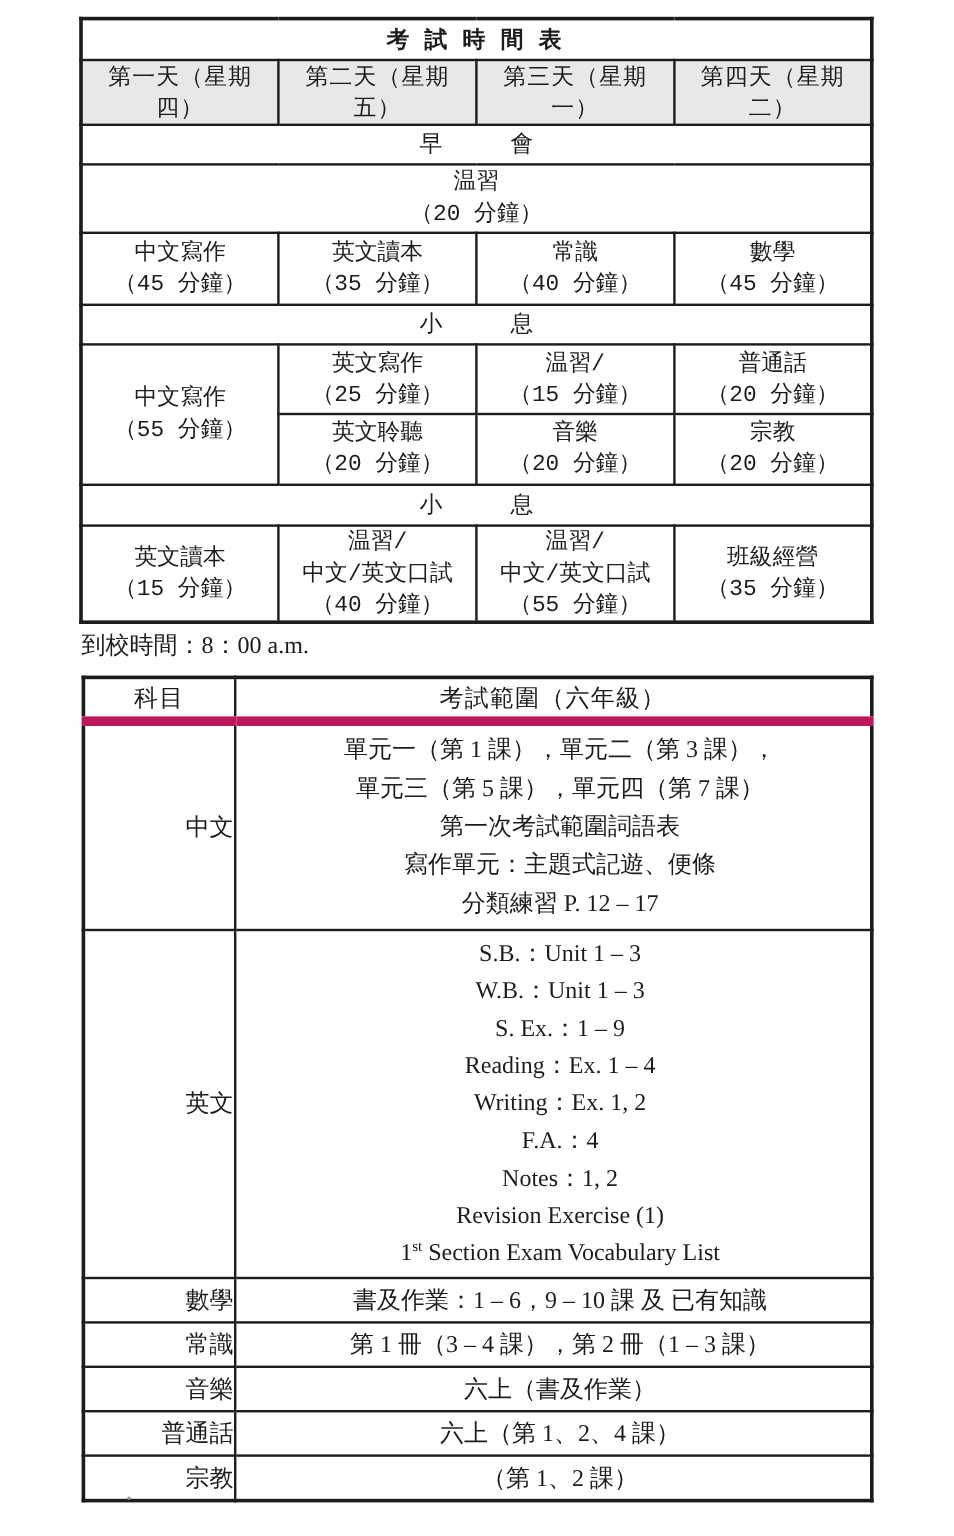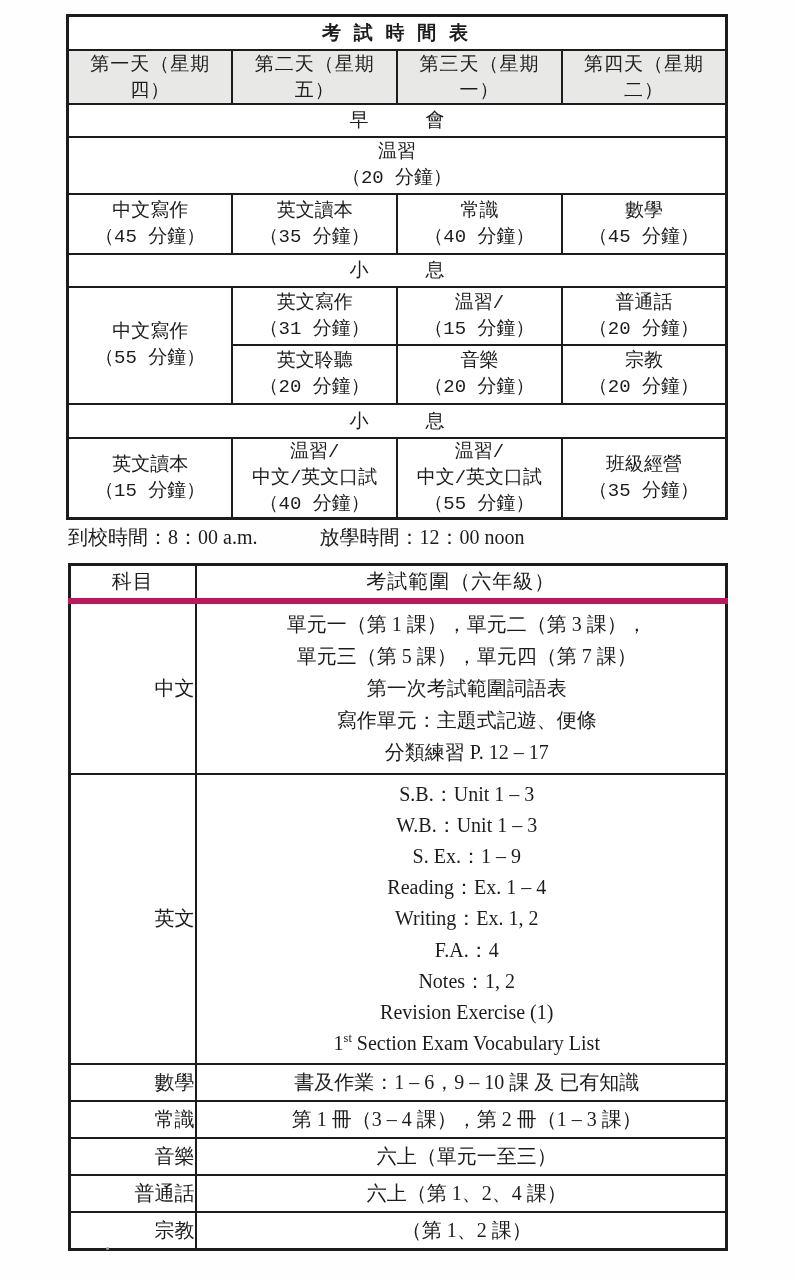--- a/index.html
+++ b/index.html
@@ -51,21 +51,21 @@
     position:absolute; left:68px; top:563px; width:660px;
     border-collapse:collapse; table-layout:fixed;
     border:3px solid #1c1c1c;
     background:#fff;
   }
   table.scope td {
     border:2px solid #1c1c1c;
     font-size:20px; vertical-align:middle; padding:0;
   }
   .scope .hrow { height:36px; }
-  .scope .hrow td { text-align:center; border-bottom:6px solid #be185d; letter-spacing:1px; }
+  .scope .hrow td { text-align:center; border-bottom:8px solid #be185d; letter-spacing:1px; }
   .scope .subj { text-align:right; }
   .scope .content { text-align:center; padding:4px 8px 4px 20px; }
   .row-chi { height:162px; }
   .row-chi .content div { line-height:32.2px; }
   .row-eng { height:283px; }
   .row-eng .content div { line-height:31.2px; }
   .row-sm  { height:34px; }
   sup { font-size:0.62em; vertical-align:super; line-height:0; }
 
   .speck { position:absolute; left:106px; top:1247px; width:3px; height:3px; background:#9a9a9a; border-radius:50%; }
@@ -116,21 +116,21 @@
     <tr class="r-recess">
       <td colspan="4">小　　　息</td>
     </tr>
     <tr class="r-p2a">
       <td rowspan="2">
         <div class="tl">中文寫作</div>
         <div class="tl">（55 分鐘）</div>
       </td>
       <td>
         <div class="tl">英文寫作</div>
-        <div class="tl">（31 分鐘）</div>
+        <div class="tl">（25 分鐘）</div>
       </td>
       <td>
         <div class="tl">温習/</div>
         <div class="tl">（15 分鐘）</div>
       </td>
       <td>
         <div class="tl">普通話</div>
         <div class="tl">（20 分鐘）</div>
       </td>
     </tr>
@@ -169,21 +169,20 @@
       <td>
         <div class="tl">班級經營</div>
         <div class="tl">（35 分鐘）</div>
       </td>
     </tr>
   </tbody>
     </table>
 
   <div class="times-line">
     <span class="arrive">到校時間：8：00 a.m.</span>
-    <span class="dismiss">放學時間：12：00 noon</span>
   </div>
 
   <table class="scope">
     <colgroup>
         <col style="width:126px">
         <col>
       </colgroup>
     <tbody>
         <tr class="hrow">
       <td>科目</td>
@@ -216,21 +215,21 @@
     <tr class="row-sm">
       <td class="subj">數學</td>
       <td class="content">書及作業：1 – 6，9 – 10 課 及 已有知識</td>
     </tr>
     <tr class="row-sm">
       <td class="subj">常識</td>
       <td class="content">第 1 冊（3 – 4 課），第 2 冊（1 – 3 課）</td>
     </tr>
     <tr class="row-sm">
       <td class="subj">音樂</td>
-      <td class="content">六上（單元一至三）</td>
+      <td class="content">六上（書及作業）</td>
     </tr>
     <tr class="row-sm">
       <td class="subj">普通話</td>
       <td class="content">六上（第 1、2、4 課）</td>
     </tr>
     <tr class="row-sm">
       <td class="subj">宗教</td>
       <td class="content">（第 1、2 課）</td>
     </tr>
   </tbody>

